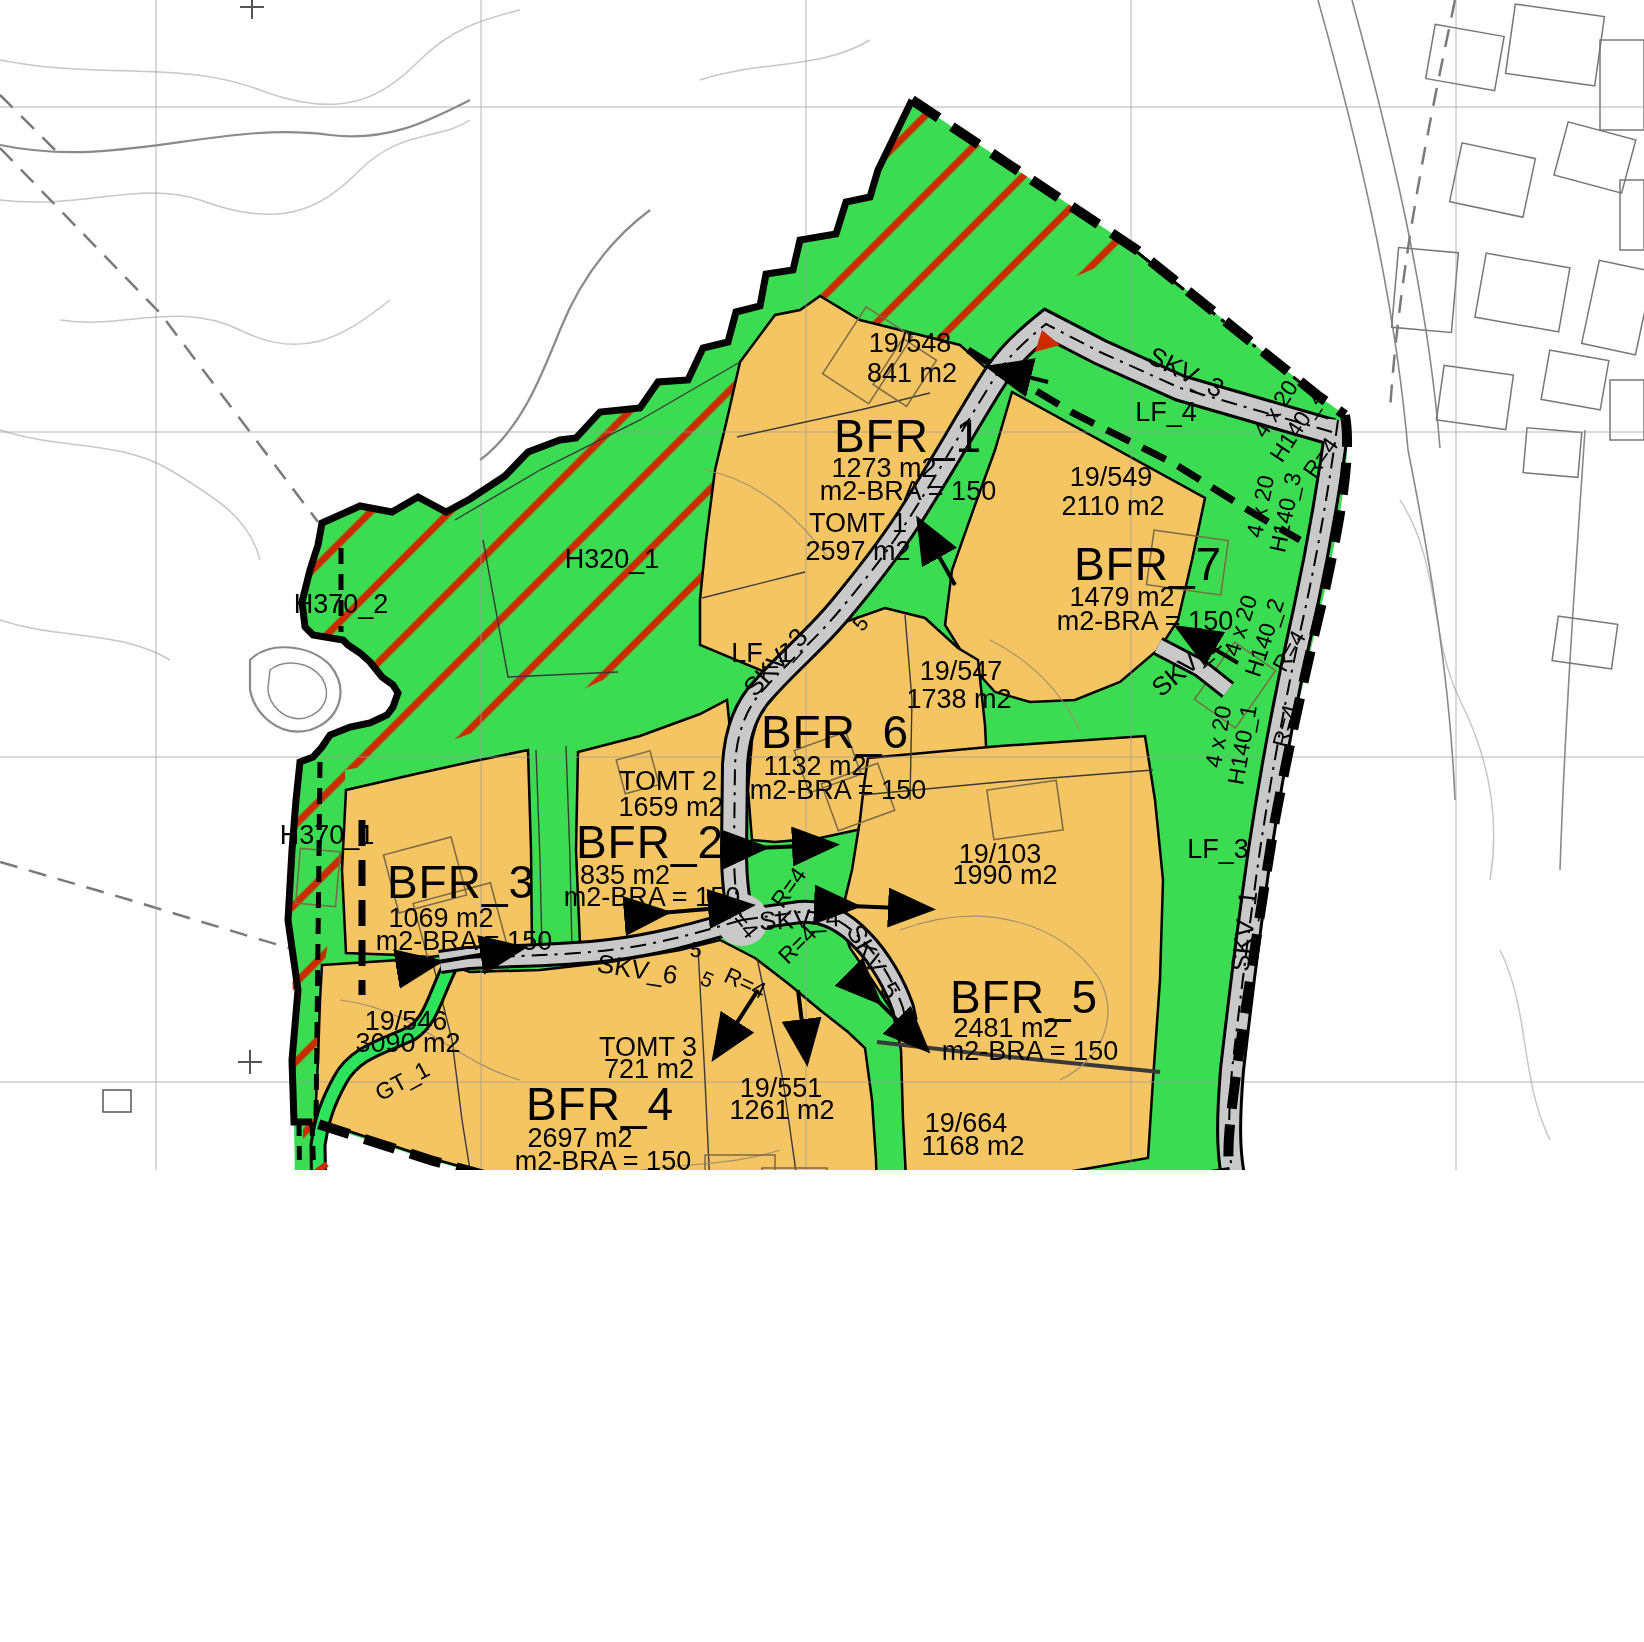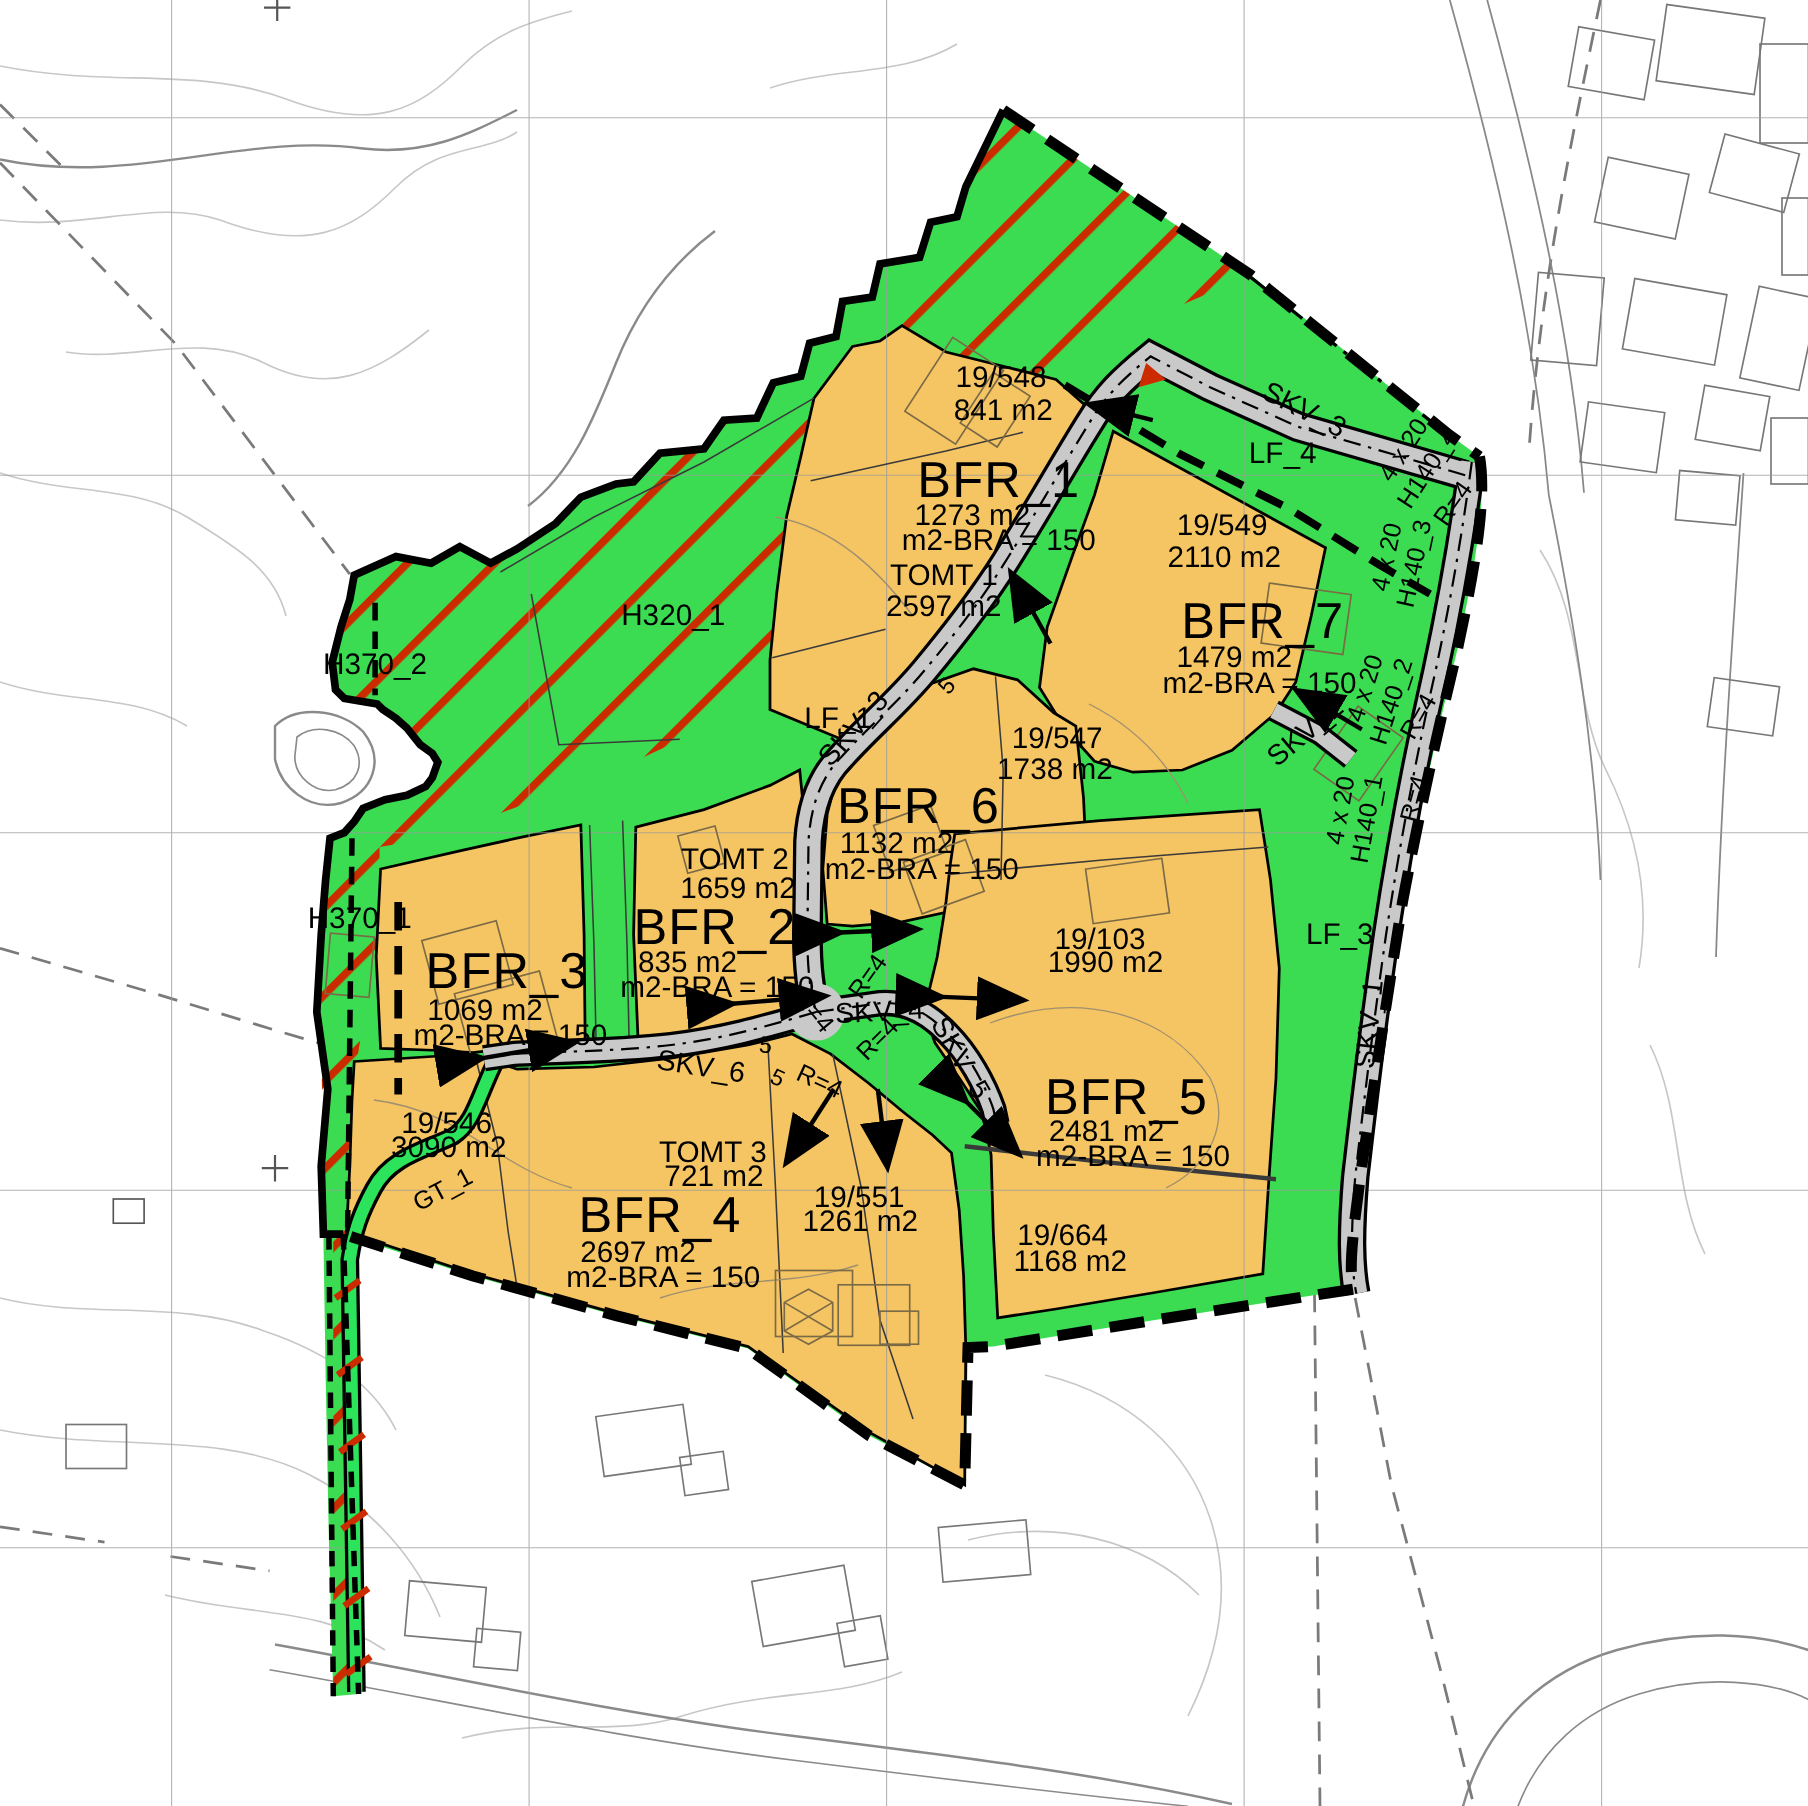--- a/index.html
+++ b/index.html
@@ -1,16 +1,16 @@
 <!DOCTYPE html>
 <html><head>
 <meta charset="utf-8">
 <style>
   html,body{margin:0;padding:0;background:#fff;}
-  .stage{width:1644px;height:1642px;position:relative;background:#fff;}
+  .stage{width:1644px;height:1170px;position:relative;background:#fff;}
   svg{display:block;}
   text{font-family:"Liberation Sans",sans-serif;fill:#000;}
   .mid{text-anchor:middle;}
   .t46{font-size:46px;letter-spacing:1px;}
   .t27{font-size:27px;}
   .t26{font-size:26px;}
   .t23{font-size:23px;}
   .t21{font-size:21px;}
 </style>
 </head>

